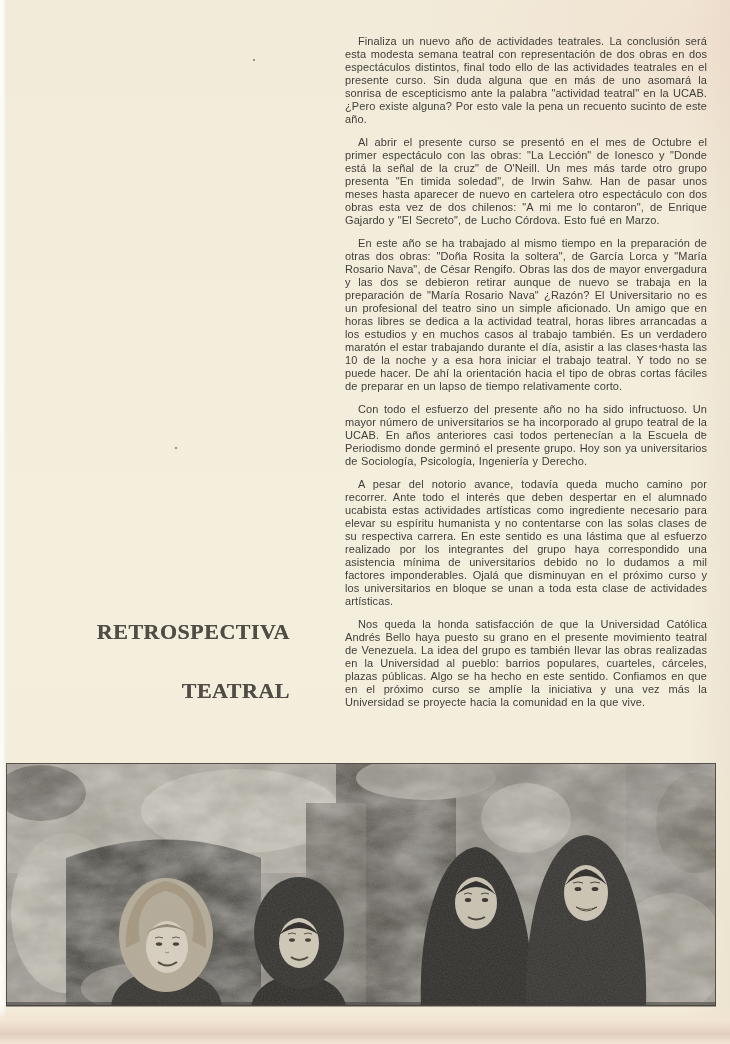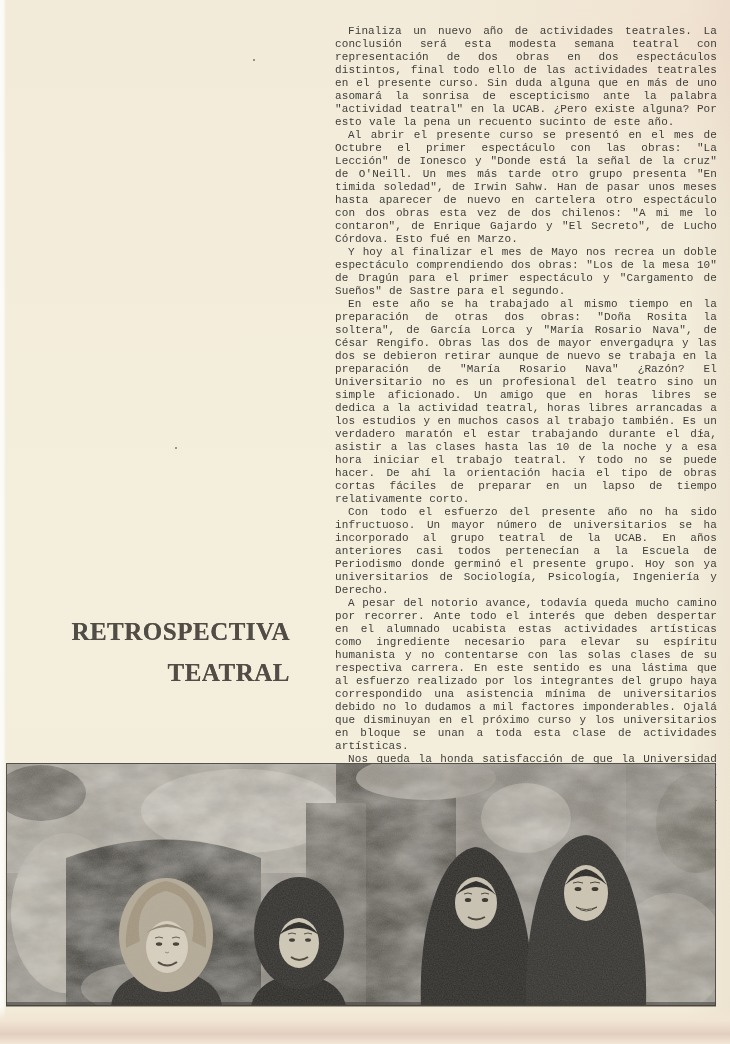--- a/index.html
+++ b/index.html
@@ -18,33 +18,33 @@
     background:linear-gradient(90deg,#fdfcf9 0%,#fbf9f3 60%,rgba(251,249,243,0) 100%);
   }
   .title-block{
     position:absolute;left:0;top:0;width:290px;
     text-align:right;
     color:#514d46;
     font-family:"Liberation Serif", serif;
     font-weight:bold;
     letter-spacing:0.5px;
   }
-  .title-line{position:absolute;right:0;white-space:nowrap;font-size:25px;line-height:25px;
+  .title-line{position:absolute;right:0;white-space:nowrap;font-size:22px;line-height:25px;
     text-shadow:0 0 0.4px #6b665e;text-align:center;}
   .title-line.l1{top:619px;}
-  .title-line.l2{top:660px;}
+  .title-line.l2{top:678px;}
   .article{
     position:absolute;left:335px;top:25px;width:382px;
     font-size:11px;line-height:13px;
     color:#3f3e39;
     text-align:justify;
     letter-spacing:0.1px;
     word-spacing:0.5px;
   }
-  .article p{margin:0;text-indent:13px;font-family:Liberation Mono, monospace;}
+  .article p{margin:10px;text-indent:13px;}
   .photo{
     position:absolute;left:6px;top:763px;width:710px;height:243px;
     background:#8f8b83;
     box-shadow:0 1px 0 rgba(60,50,40,0.45);
   }
   .photo svg{display:block;width:710px;height:243px;}
   .bottom-shade{
     position:absolute;left:0;top:1006px;width:730px;height:38px;
     background:linear-gradient(180deg, rgba(243,236,218,0) 0%, #f1e4d2 40%, #e2cebf 74%, #f2e6d6 100%);
   }
@@ -67,21 +67,20 @@
   <div class="speck s4"></div>
 
   <div class="title-block">
     <div class="title-line l1">RETROSPECTIVA</div>
     <div class="title-line l2">TEATRAL</div>
   </div>
 
   <div class="article">
     <p>Finaliza un nuevo año de actividades teatrales. La conclusión será esta modesta semana teatral con representación de dos obras en dos espectáculos distintos, final todo ello de las actividades teatrales en el presente curso. Sin duda alguna que en más de uno asomará la sonrisa de escepticismo ante la palabra "actividad teatral" en la UCAB. ¿Pero existe alguna? Por esto vale la pena un recuento sucinto de este año.</p>
     <p>Al abrir el presente curso se presentó en el mes de Octubre el primer espectáculo con las obras: "La Lección" de Ionesco y "Donde está la señal de la cruz" de O'Neill. Un mes más tarde otro grupo presenta "En timida soledad", de Irwin Sahw. Han de pasar unos meses hasta aparecer de nuevo en cartelera otro espectáculo con dos obras esta vez de dos chilenos: "A mi me lo contaron", de Enrique Gajardo y "El Secreto", de Lucho Córdova. Esto fué en Marzo.</p>
-    <p>Y hoy al finalizar el mes de Mayo nos recrea un doble espectáculo comprendiendo dos obras: "Los de la mesa 10" de Dragún para el primer espectáculo y "Cargamento de Sueños" de Sastre para el segundo.</p>
     <p>En este año se ha trabajado al mismo tiempo en la preparación de otras dos obras: "Doña Rosita la soltera", de García Lorca y "María Rosario Nava", de César Rengifo. Obras las dos de mayor envergadura y las dos se debieron retirar aunque de nuevo se trabaja en la preparación de "María Rosario Nava" ¿Razón? El Universitario no es un profesional del teatro sino un simple aficionado. Un amigo que en horas libres se dedica a la actividad teatral, horas libres arrancadas a los estudios y en muchos casos al trabajo también. Es un verdadero maratón el estar trabajando durante el día, asistir a las clases hasta las 10 de la noche y a esa hora iniciar el trabajo teatral. Y todo no se puede hacer. De ahí la orientación hacia el tipo de obras cortas fáciles de preparar en un lapso de tiempo relativamente corto.</p>
     <p>Con todo el esfuerzo del presente año no ha sido infructuoso. Un mayor número de universitarios se ha incorporado al grupo teatral de la UCAB. En años anteriores casi todos pertenecían a la Escuela de Periodismo donde germinó el presente grupo. Hoy son ya universitarios de Sociología, Psicología, Ingeniería y Derecho.</p>
     <p>A pesar del notorio avance, todavía queda mucho camino por recorrer. Ante todo el interés que deben despertar en el alumnado ucabista estas actividades artísticas como ingrediente necesario para elevar su espíritu humanista y no contentarse con las solas clases de su respectiva carrera. En este sentido es una lástima que al esfuerzo realizado por los integrantes del grupo haya correspondido una asistencia mínima de universitarios debido no lo dudamos a mil factores imponderables. Ojalá que disminuyan en el próximo curso y los universitarios en bloque se unan a toda esta clase de actividades artísticas.</p>
     <p>Nos queda la honda satisfacción de que la Universidad Católica Andrés Bello haya puesto su grano en el presente movimiento teatral de Venezuela. La idea del grupo es también llevar las obras realizadas en la Universidad al pueblo: barrios populares, cuarteles, cárceles, plazas públicas. Algo se ha hecho en este sentido. Confiamos en que en el próximo curso se amplíe la iniciativa y una vez más la Universidad se proyecte hacia la comunidad en la que vive.</p>
   </div>
 
   <div class="photo">
     <svg viewBox="0 0 710 243" xmlns="http://www.w3.org/2000/svg">
       <defs>
         <filter id="lightBlotch" x="0" y="0" width="100%" height="100%">

